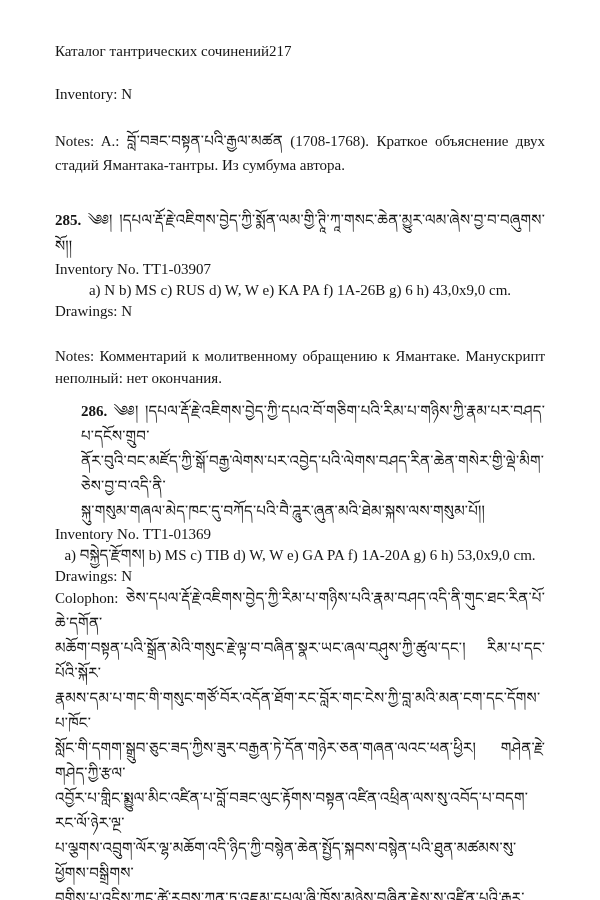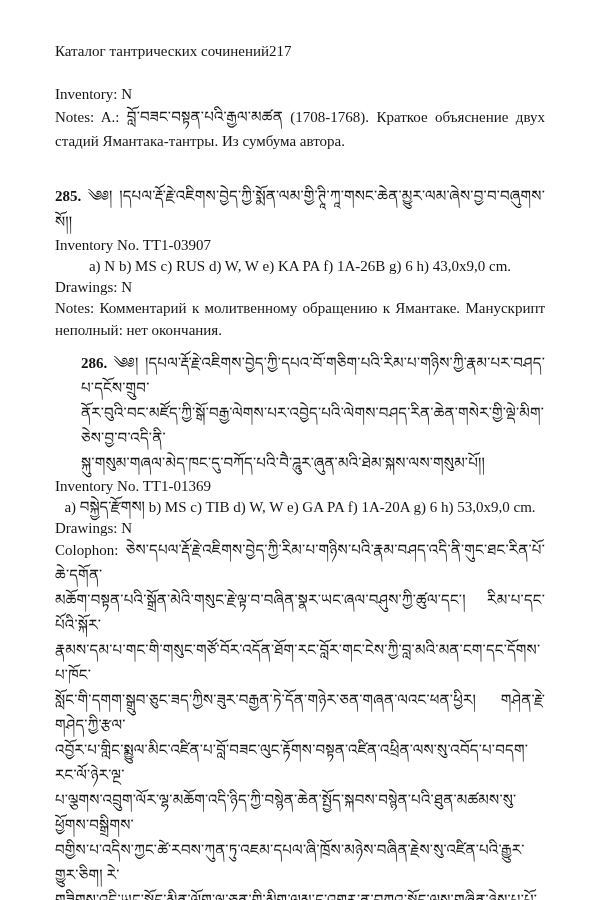--- a/index.html
+++ b/index.html
@@ -26,21 +26,21 @@
   }
   .line { line-height: 21px; }
   .tib { line-height: 25px; letter-spacing: 0.2px; }
   .preline { white-space: pre-line; }
   .entry { margin-top: 10px; }
   .entry-title { line-height: 26px; text-align: justify; margin-top: 31px; }
   .entry-title-multi { line-height: 25px; text-align: justify; margin-left: 26px; }
   .entry-number { font-weight: bold; }
   .details-line { line-height: 22px; text-align: center; }
   .colophon-block { line-height: 25px; text-align: justify; }
-  .notes-para { line-height: 22px; text-align: justify; }
+  .notes-para { line-height: 22px; text-align: justify; margin-top: 24px; }
   .inv { line-height: 20px; }
   .meta { line-height: 20px; }
 </style>
 </head>
 <body>
 
 <div class="page">
 
   <div class="pg-header">
     <span>Каталог тантрических сочинений</span>

